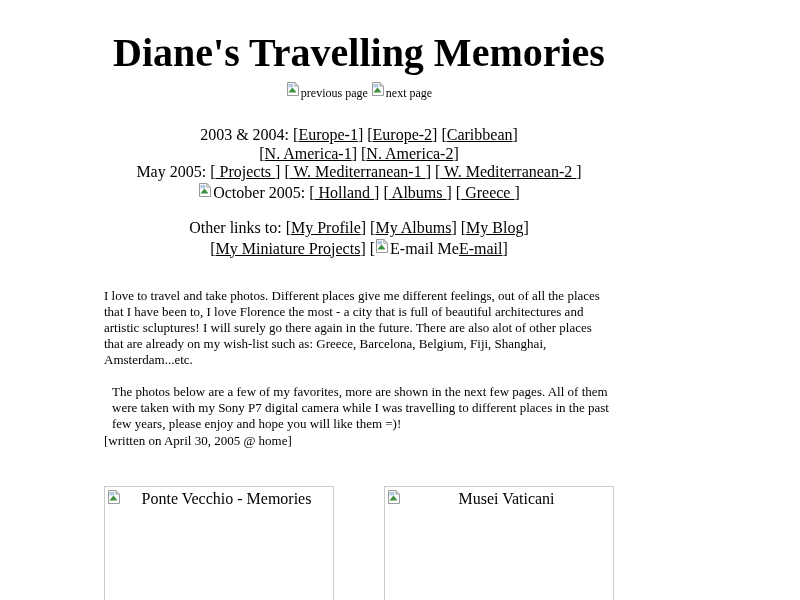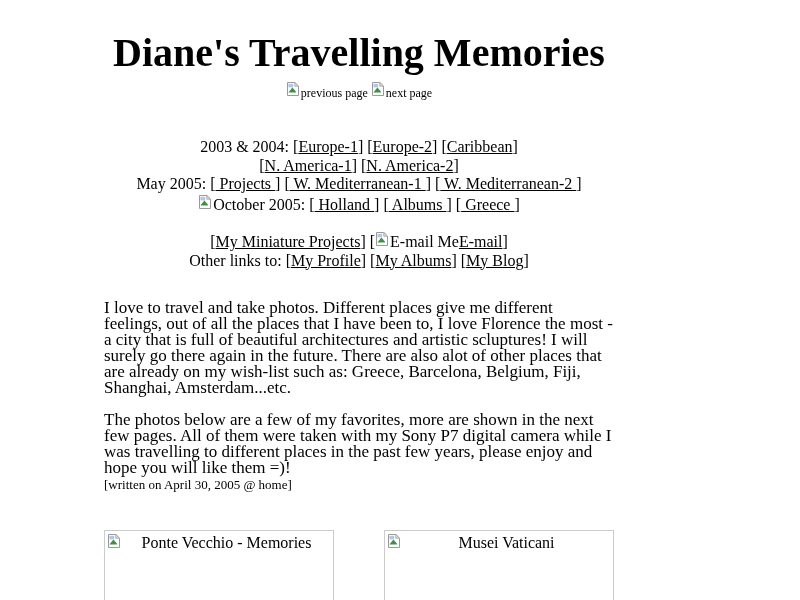--- a/index.html
+++ b/index.html
@@ -8,26 +8,26 @@
     font-family:"Liberation Serif", serif;
   }
   .content{width:510px;margin-left:104px;}
   .page-title{
     font-family:Liberation Serif, serif;
     font-weight:bold;font-size:40px;line-height:45px;
     text-align:center;margin:30px 0 0 0;
   }
   .pagenav{ text-align:center;font-size:12px;line-height:19px;margin-top:6px; }
   .pagenav-item{ cursor:pointer; }
-  .trip-nav{ text-align:center;font-size:16px;line-height:18.5px;margin-top:35px; }
+  .trip-nav{ text-align:center;font-size:16px;line-height:18.5px;margin-top:23px; }
   .other-links{ text-align:center;font-size:16px;line-height:18.5px;margin-top:17px; }
   .nav-line{ white-space:pre-wrap; }
   a.navlink{ color:var(--link-color,#000); text-decoration:underline; cursor:pointer; white-space:pre-wrap; }
-  .para{ font-size:17px;line-height:16px;margin:30px 0 0 0;text-align:left; }
-  .para.second{ margin-top:16px; }
+  .para{ font-size:13px;line-height:16px;margin:30px 0 0 0;text-align:left; }
+  .para.second{ margin-top:16px;margin-left:8px; }
   .written{ font-size:13px;line-height:16px;margin-top:1px; }
   .photos{ margin-top:37px;display:flex;justify-content:space-between; }
   .photo-box{
     width:230px;height:172px;box-sizing:border-box;
     border:1px solid var(--photo-border,#ccc);
     padding:2px;display:flex;align-items:flex-start;background:#fff;
   }
   .photo-caption{ flex:1;text-align:center;font-size:16px;line-height:19px; }
   svg.broken-icon{ vertical-align:baseline;margin:0 1px 0 0; }
 </style>
@@ -56,27 +56,27 @@
       <div class="nav-line">May 2005: [<a class="navlink"> Projects </a>] [<a class="navlink"> W. Mediterranean-1 </a>] [<a class="navlink"> W. Mediterranean-2 </a>]</div>
       <div class="nav-line"><svg width="14" height="16" viewBox="0 0 14 16" class="broken-icon">
           <path d="M1.5 1.5 H8.8 L12.5 5.2 V14.5 H1.5 Z" fill="#fff" stroke="#9a9a9a"></path>
           <path d="M8.8 1.5 V5.2 H12.5 Z" fill="#e8e8e8" stroke="#9a9a9a" stroke-width="0.8"></path>
           <rect x="2.4" y="2.8" width="4.8" height="3.6" fill="#b3c6e4"></rect>
           <path d="M2.4 11.6 L6.4 6.6 L9.9 10.4 L9.9 11.6 Z" fill="#3f9142"></path>
         </svg>October 2005: [<a class="navlink"> Holland </a>] [<a class="navlink"> Albums </a>] [<a class="navlink"> Greece </a>]</div>
     </div>
 
   <div class="other-links">
+      <div class="nav-line">Other links to: [<a class="navlink">My Profile</a>] [<a class="navlink">My Albums</a>] [<a class="navlink">My Blog</a>]</div>
       <div class="nav-line">[<a class="navlink">My Miniature Projects</a>] [<span><svg width="14" height="16" viewBox="0 0 14 16" class="broken-icon">
             <path d="M1.5 1.5 H8.8 L12.5 5.2 V14.5 H1.5 Z" fill="#fff" stroke="#9a9a9a"></path>
             <path d="M8.8 1.5 V5.2 H12.5 Z" fill="#e8e8e8" stroke="#9a9a9a" stroke-width="0.8"></path>
             <rect x="2.4" y="2.8" width="4.8" height="3.6" fill="#b3c6e4"></rect>
             <path d="M2.4 11.6 L6.4 6.6 L9.9 10.4 L9.9 11.6 Z" fill="#3f9142"></path>
           </svg>E-mail Me</span><a class="navlink">E-mail</a>]</div>
-      <div class="nav-line">Other links to: [<a class="navlink">My Profile</a>] [<a class="navlink">My Albums</a>] [<a class="navlink">My Blog</a>]</div>
     </div>
 
   <p class="para">I love to travel and take photos. Different places give me different feelings, out of all the places that I have been to, I love Florence the most - a city that is full of beautiful architectures and artistic scluptures! I will surely go there again in the future. There are also alot of other places that are already on my wish-list such as: Greece, Barcelona, Belgium, Fiji, Shanghai, Amsterdam...etc.</p>
 
   <p class="para second">The photos below are a few of my favorites, more are shown in the next few pages. All of them were taken with my Sony P7 digital camera while I was travelling to different places in the past few years, please enjoy and hope you will like them =)!</p>
 
   <div class="written">[written on April 30, 2005 @ home]</div>
 
   <div class="photos">
     <div class="photo-box">

